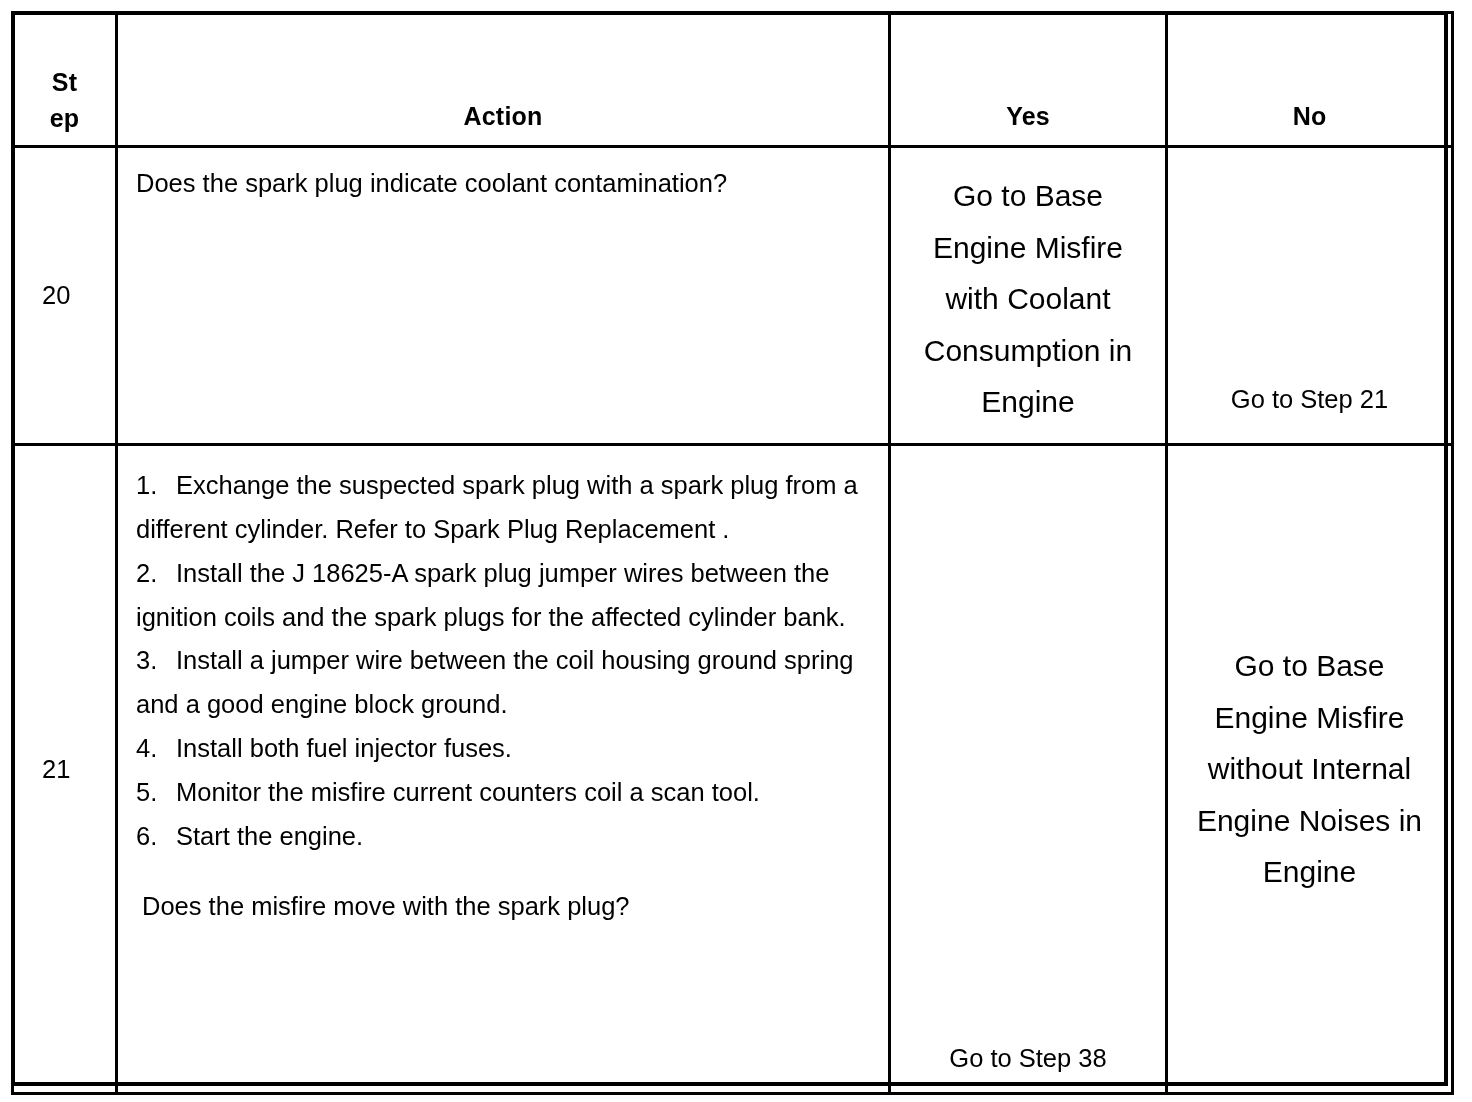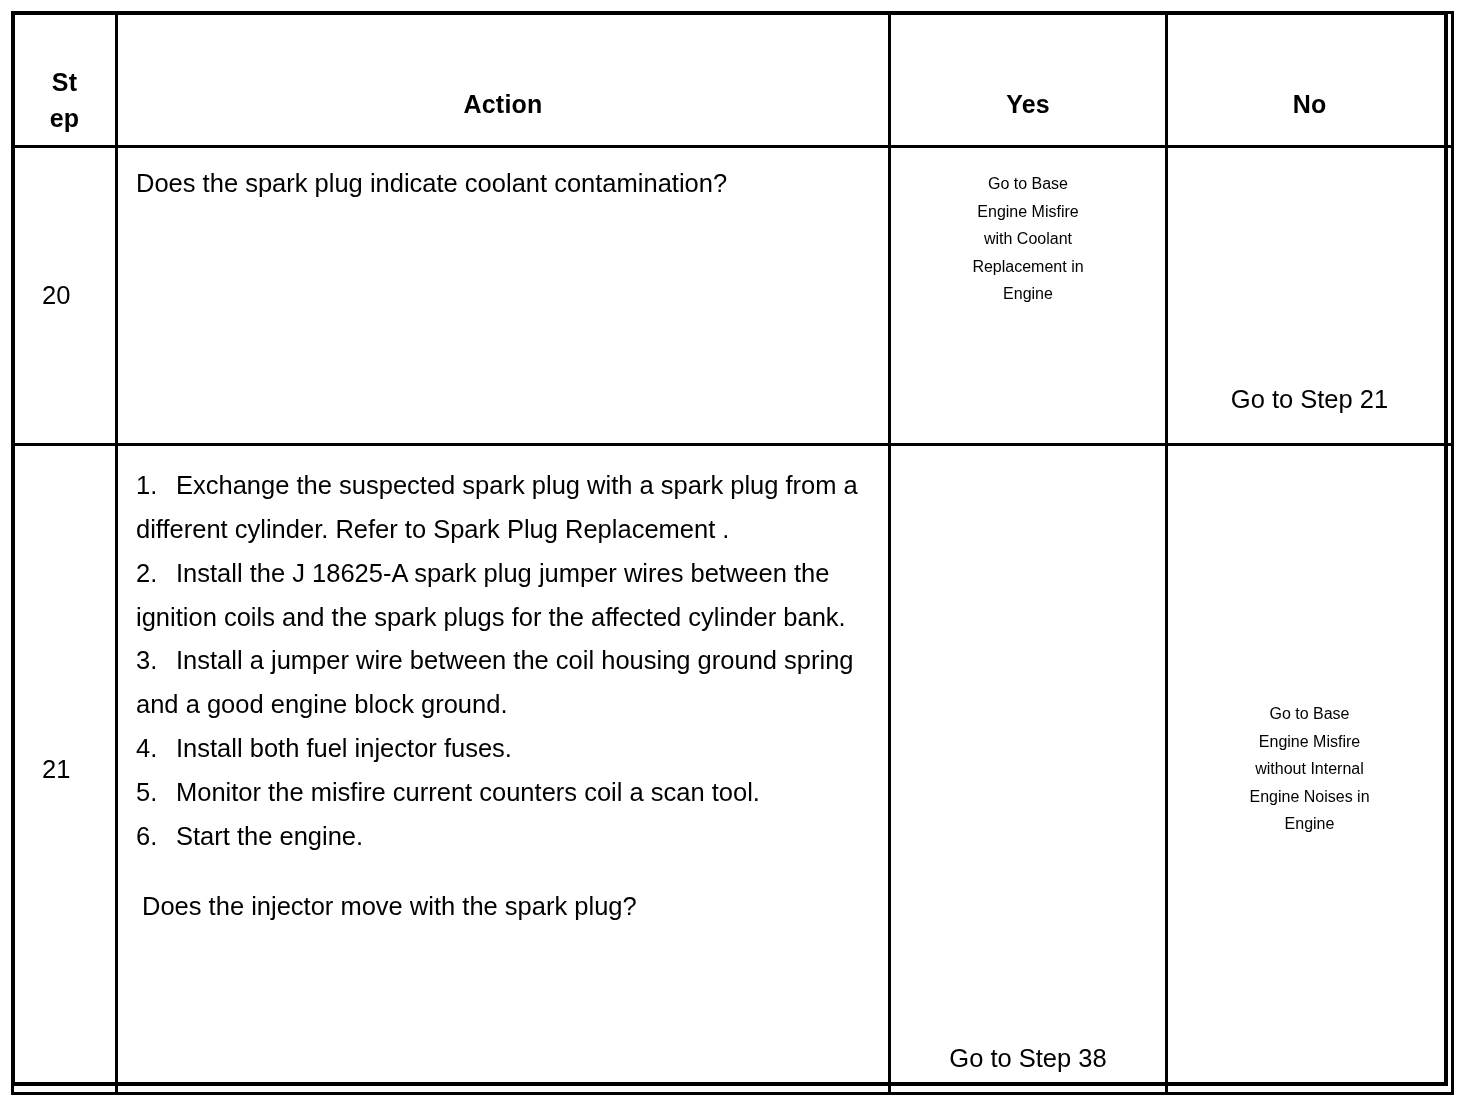--- a/index.html
+++ b/index.html
@@ -63,21 +63,21 @@
   
   tr.hdr th {
     height: 131px;
     vertical-align: bottom;
     border-bottom: 3px solid #000000;
   }
   .hdr-inner {
     font-weight: bold;
     font-size: 25px;
     text-align: center;
-    padding-bottom: 23px;
+    padding-bottom: 11px;
     line-height: 1.42;
     letter-spacing: 0.2px;
   }
   .hdr-step .hdr-inner {
     padding-bottom: 9px;
     line-height: 1.45;
   }
 
   
   tr.row20 td { height: 295px; }
@@ -101,21 +101,21 @@
   }
   .q-line {
     font-size: 25.5px;
     line-height: 1.2;
   }
 
   td.yes-cell, td.no-cell {
     text-align: center;
   }
   .branch-block {
-    font-size: 16px;
+    font-size: 30px;
     line-height: 1.72;
     text-align: center;
   }
   .yes20-pad { padding: 22px 18px 0 18px; }
 
   td.no-cell.no20 {
     vertical-align: bottom;
   }
   .no20-pad {
     padding: 0 16px 28px 16px;
@@ -210,21 +210,21 @@
         <td class="action-cell">
           <div class="action-pad-20">
             <div class="q-line">Does the spark plug indicate coolant contamination?</div>
           </div>
         </td>
         <td class="yes-cell">
           <div class="branch-block yes20-pad">
             <div>Go to Base</div>
             <div>Engine Misfire</div>
             <div>with Coolant</div>
-            <div>Replacement in</div>
+            <div>Consumption in</div>
             <div>Engine</div>
           </div>
         </td>
         <td class="no-cell no20">
           <div class="no20-pad">Go to Step 21</div>
         </td>
       </tr>
 
       <tr class="row21">
         <td class="step-cell">
@@ -233,21 +233,21 @@
         <td class="action-cell">
           <div class="action-pad-21">
             <ol class="steps">
               <li><span class="num">1.</span><span>Exchange the suspected spark plug with a spark plug from a different cylinder. Refer to Spark Plug Replacement .</span></li>
               <li><span class="num">2.</span><span>Install the J 18625-A spark plug jumper wires between the ignition coils and the spark plugs for the affected cylinder bank.</span></li>
               <li><span class="num">3.</span><span>Install a jumper wire between the coil housing ground spring and a good engine block ground.</span></li>
               <li><span class="num">4.</span><span>Install both fuel injector fuses.</span></li>
               <li><span class="num">5.</span><span>Monitor the misfire current counters coil a scan tool.</span></li>
               <li><span class="num">6.</span><span>Start the engine.</span></li>
             </ol>
-            <div class="tail-q">Does the injector move with the spark plug?</div>
+            <div class="tail-q">Does the misfire move with the spark plug?</div>
           </div>
         </td>
         <td class="yes-cell yes21">
           <div class="yes21-pad">Go to Step 38</div>
         </td>
         <td class="no-cell no21">
           <div class="branch-block no21-pad">
             <div>Go to Base</div>
             <div>Engine Misfire</div>
             <div>without Internal</div>

